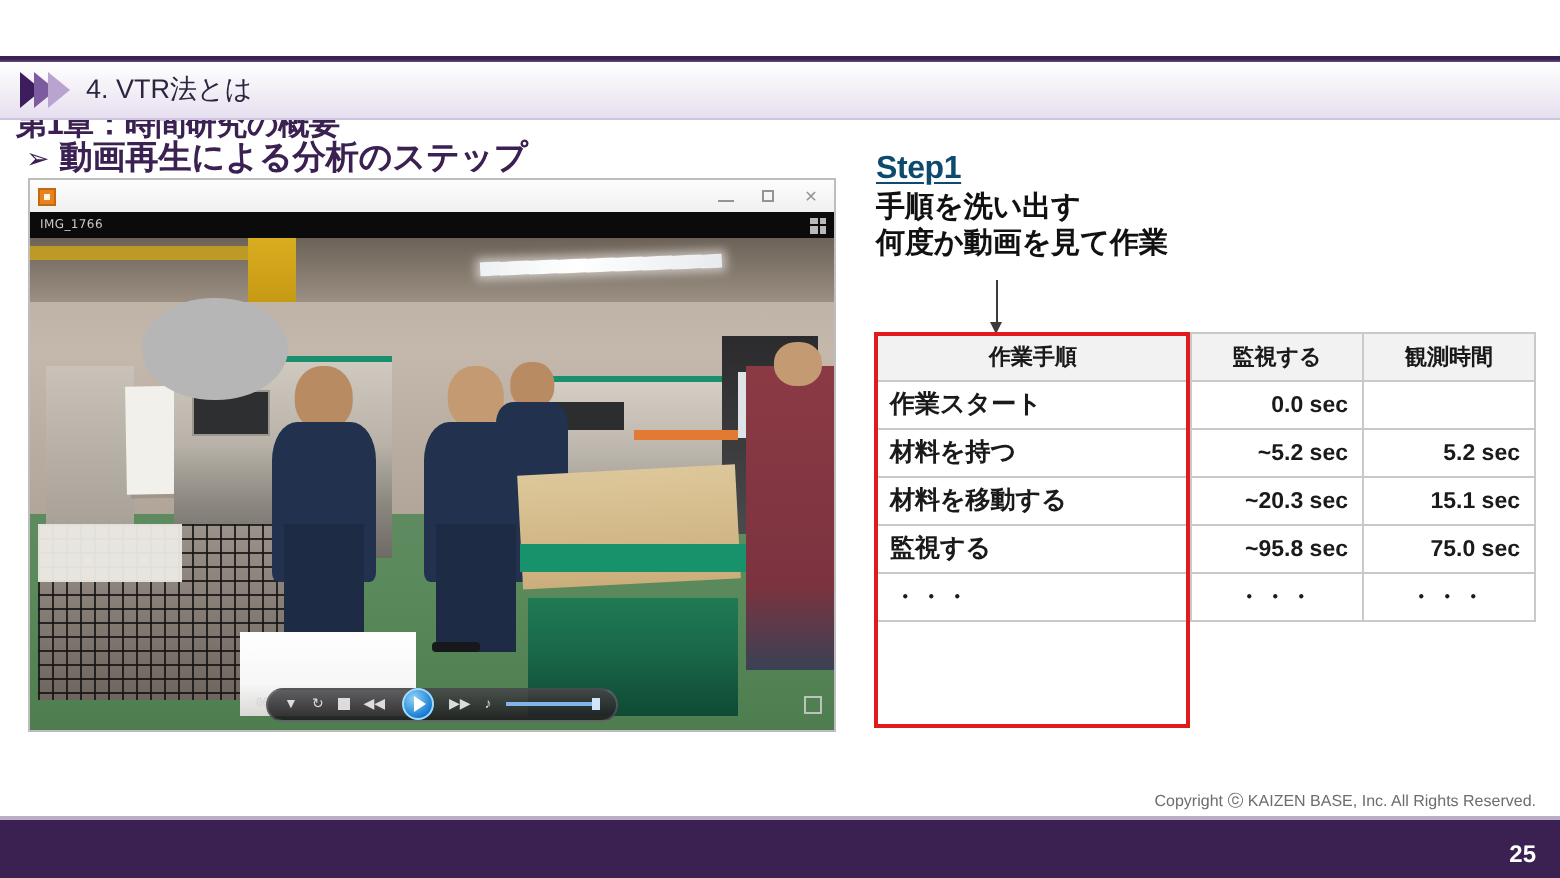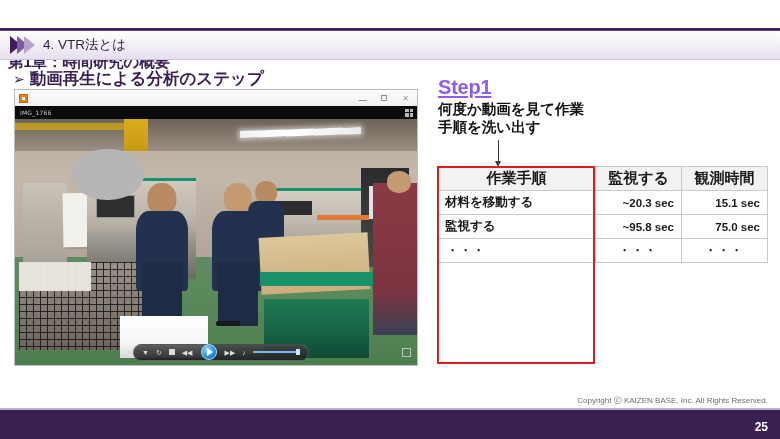--- a/index.html
+++ b/index.html
@@ -427,23 +427,23 @@
     opacity: .85;
   }
 
   
   .step-block {
     position: absolute;
     left: 438px; top: 76px;
     width: 330px;
   }
   .step-label {
-    font-size: 20px;
-    font-weight: bold;
-    color: #8b5cf6;
+    font-size: 16px;
+    font-weight: bold;
+    color: #0c4a6e;
     text-decoration: underline;
     text-underline-offset: 2px;
     display: inline-block;
     letter-spacing: -.2px;
     text-align: center;
   }
   .step-desc {
     margin-top: 2px;
     font-size: 14.5px;
     font-weight: bold;
@@ -485,21 +485,21 @@
     height: 24px;
     box-sizing: border-box;
     font-size: 12px;
     padding: 0 7px;
     color: #1a1a1a;
   }
   table.step-table thead th {
     background: #f2f2f2;
     font-weight: bold;
     text-align: center;
-    font-size: 15px;
+    font-size: 11px;
   }
   table.step-table tbody td.step-name {
     text-align: left;
     font-weight: bold;
     font-size: 12.5px;
   }
   table.step-table tbody td.num {
     text-align: right;
     font-weight: bold;
     font-size: 11.5px;
@@ -649,41 +649,51 @@
         <span class="ci-slider"></span>
       </div>
       <div class="ctrl-fs"></div>
     </div>
   </div>
 </div>
 
 <div class="step-block">
   <div class="step-label">Step1</div>
   <div class="step-desc">
+    <div>手順を洗い出す</div>
     <div>何度か動画を見て作業</div>
-    <div>手順を洗い出す</div>
   </div>
 </div>
 <div class="down-arrow"></div>
 
 <div class="step-table-wrap">
   <table class="step-table">
     <colgroup>
       <col class="c-step">
         <col class="c-elapsed">
         <col class="c-observed">
     </colgroup>
     <thead>
       <tr>
         <th>作業手順</th>
         <th>監視する</th>
         <th>観測時間</th>
       </tr>
     </thead>
     <tbody>
+      <tr>
+        <td class="step-name">作業スタート</td>
+        <td class="num">0.0 sec</td>
+        <td class="num"></td>
+      </tr>
+      <tr>
+        <td class="step-name">材料を持つ</td>
+        <td class="num">~5.2 sec</td>
+        <td class="num">5.2 sec</td>
+      </tr>
       <tr>
         <td class="step-name">材料を移動する</td>
         <td class="num">~20.3 sec</td>
         <td class="num">15.1 sec</td>
       </tr>
       <tr>
         <td class="step-name">監視する</td>
         <td class="num">~95.8 sec</td>
         <td class="num">75.0 sec</td>
       </tr>

